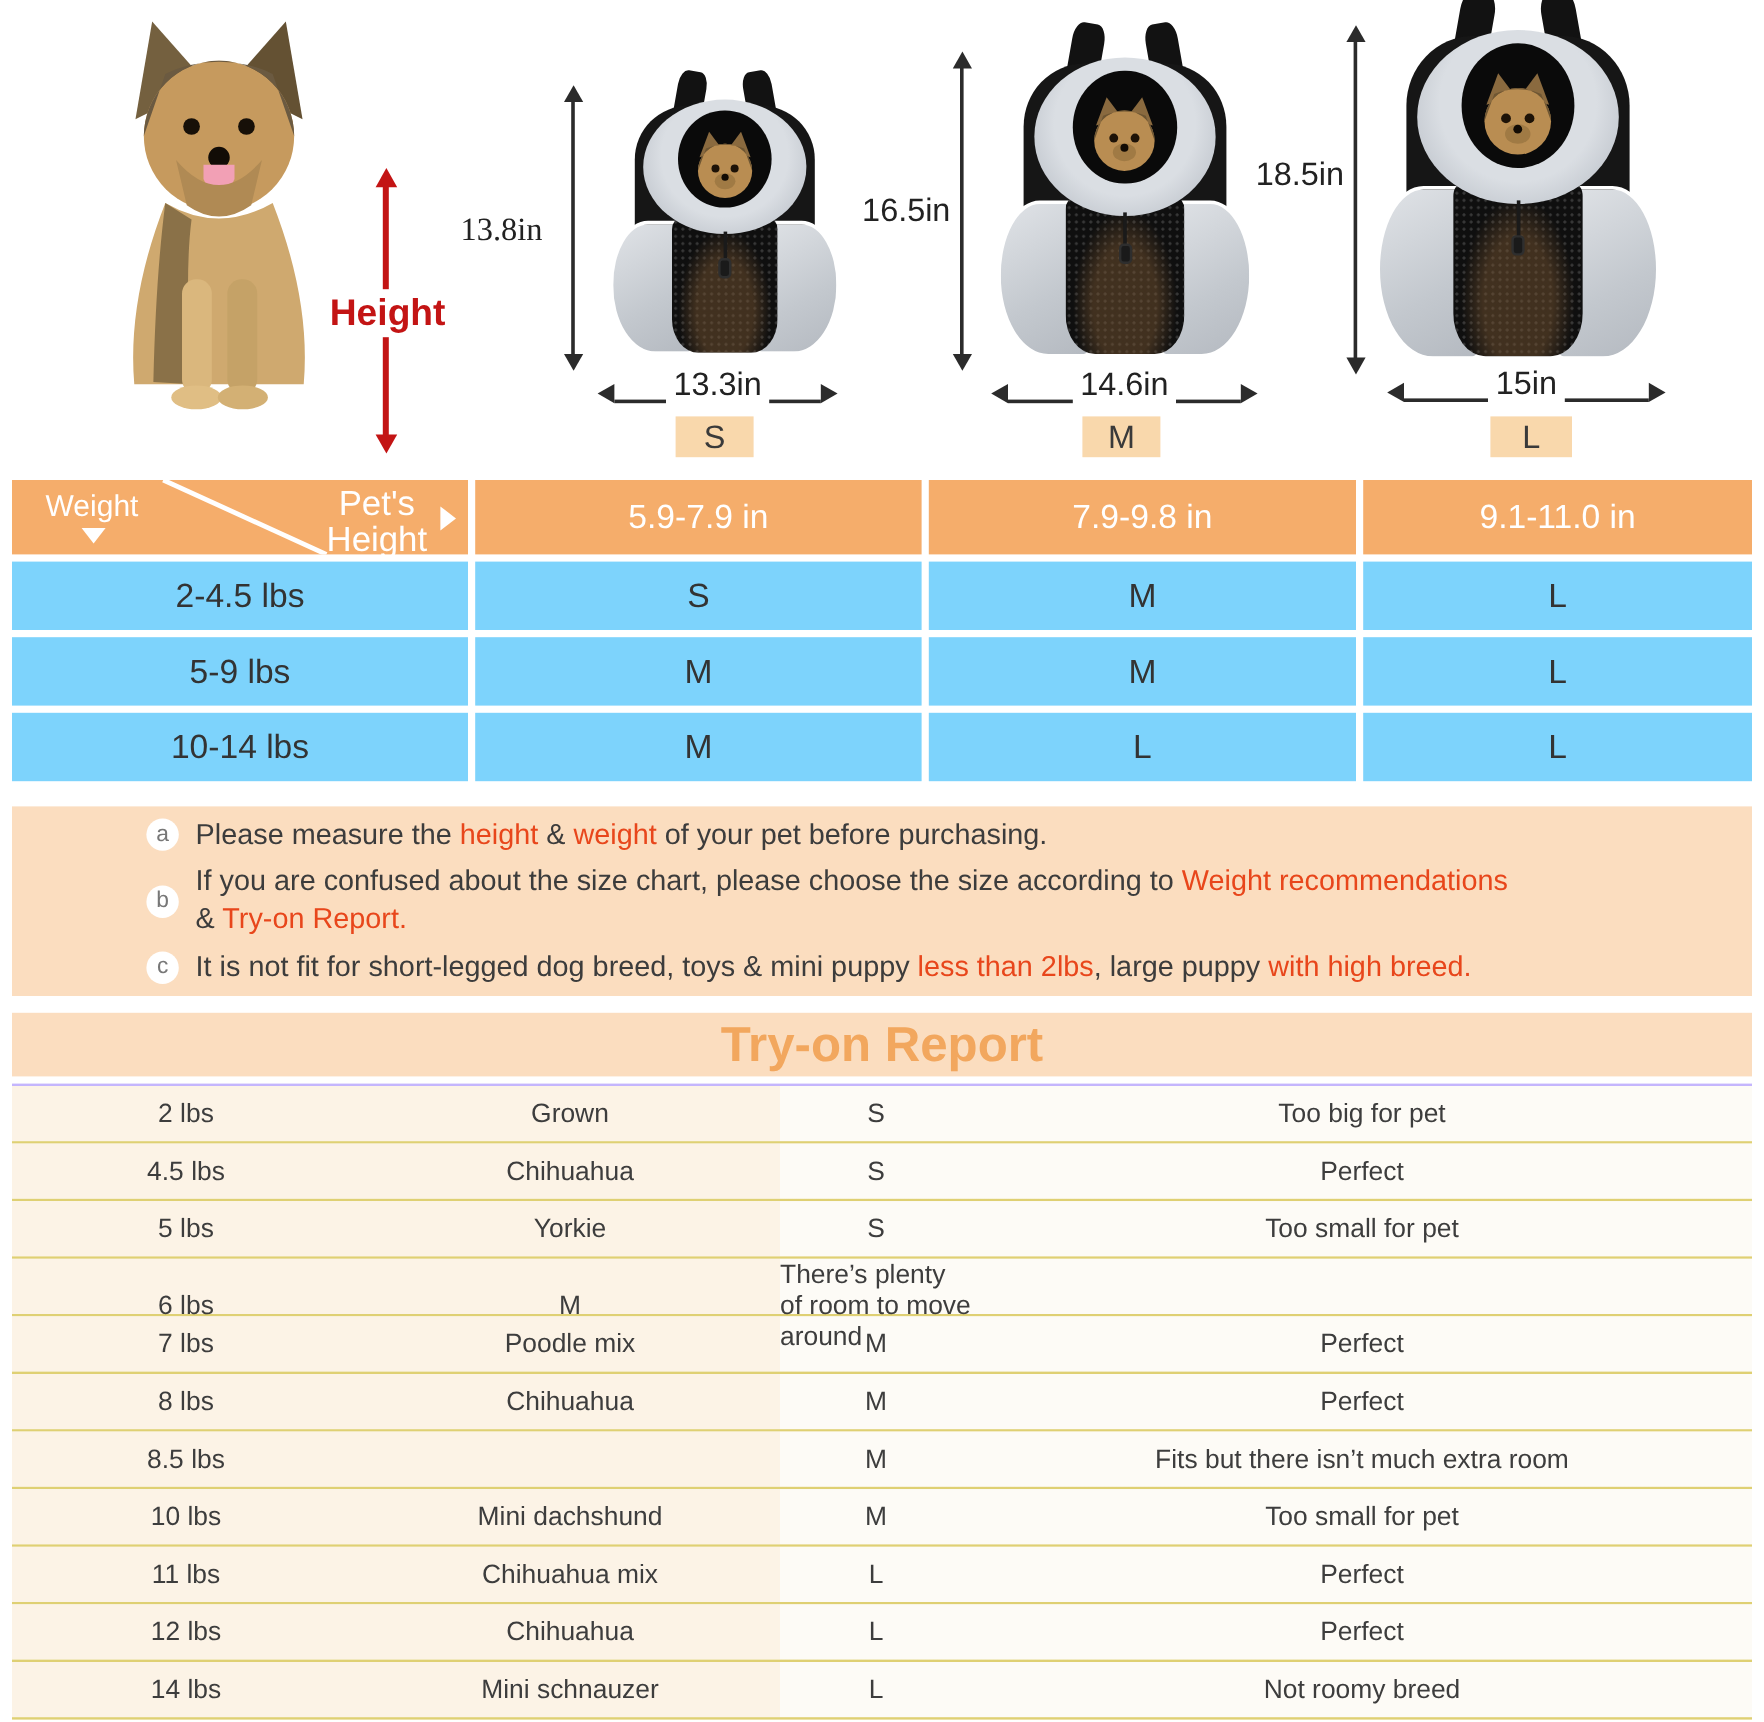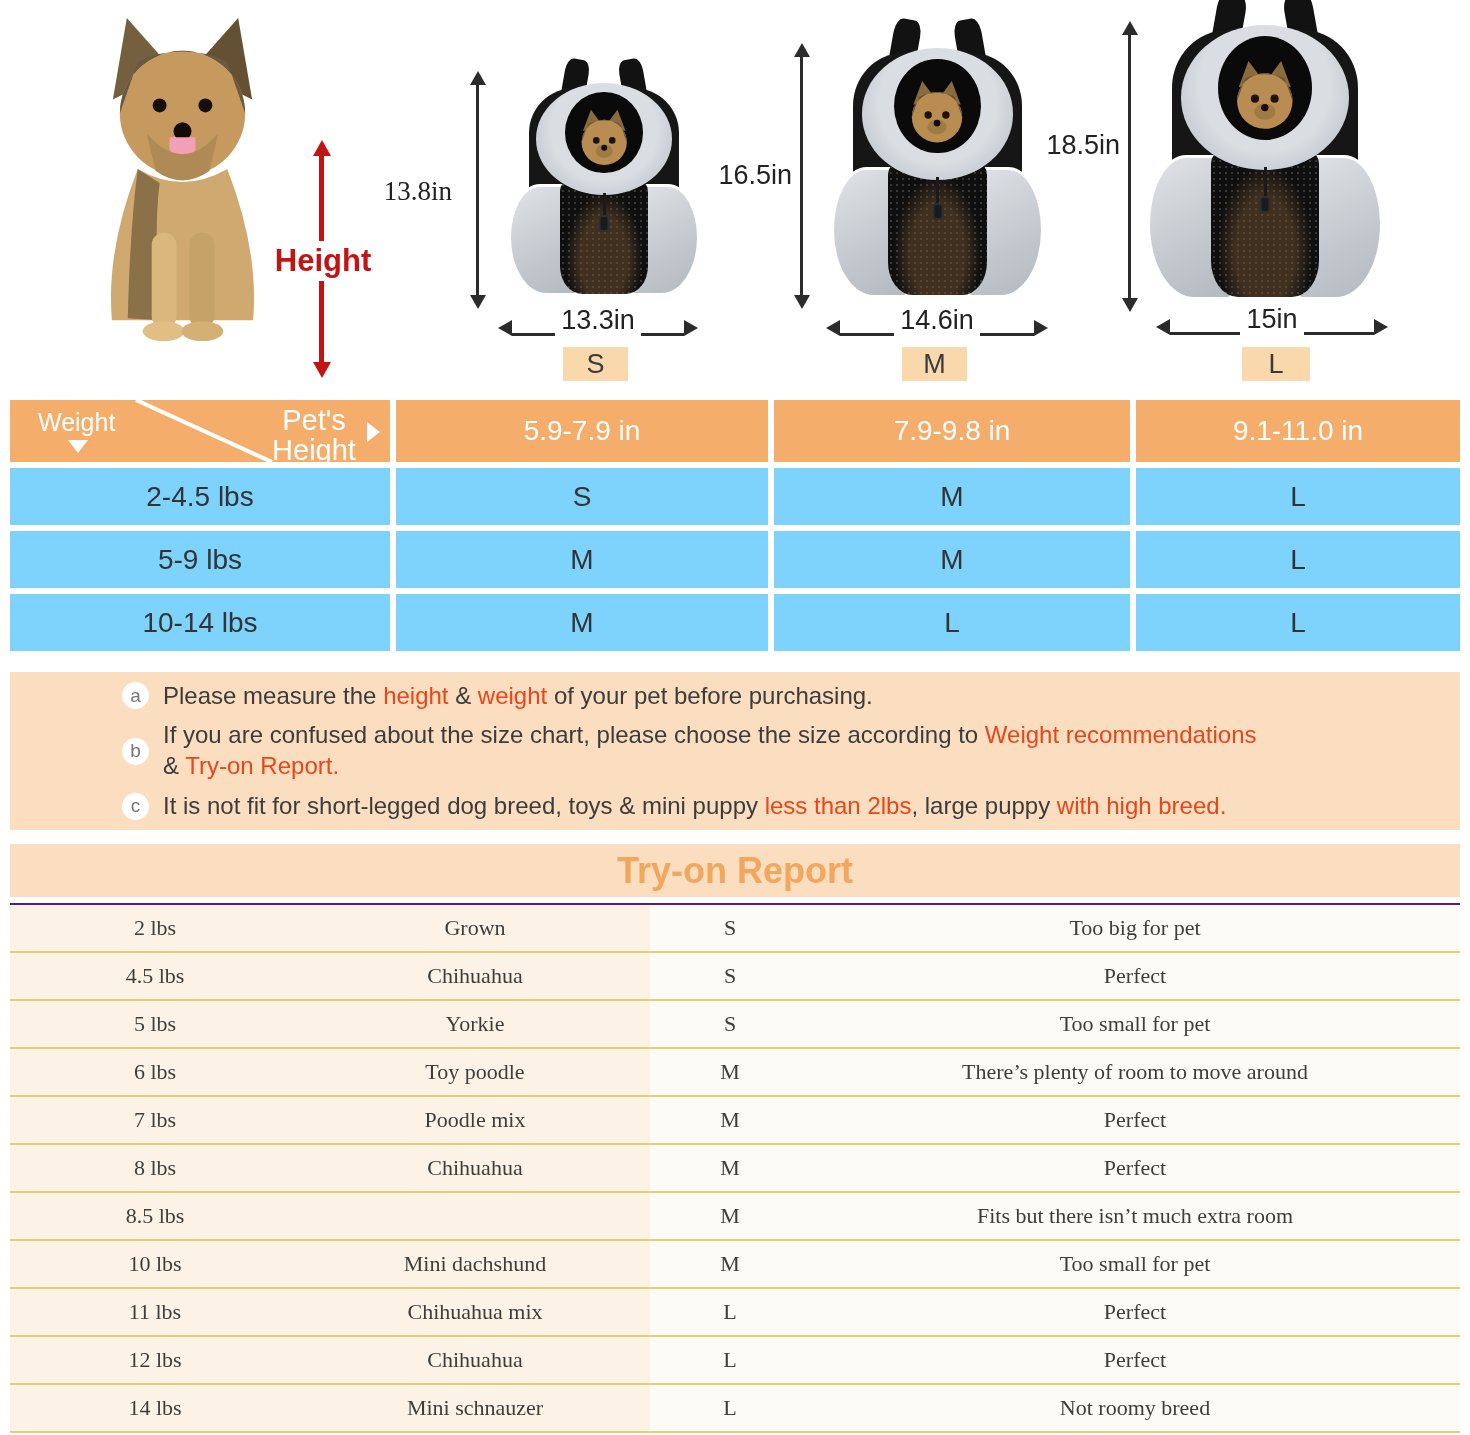--- a/index.html
+++ b/index.html
@@ -83,22 +83,22 @@
     display:flex;flex-direction:column;justify-content:center;gap:9px;padding-left:112px;}
   .note-row{display:flex;align-items:center;gap:14px;font-size:24px;color:#3c3c3c;}
   .bullet{width:27px;height:27px;border-radius:50%;background:#fff;color:#777;flex:none;
     display:flex;align-items:center;justify-content:center;font-size:19px;}
   .hl{color:#e8461b;}
   .note-text{line-height:1.28;}
 
   
   .tryon-band{left:10px;top:844px;width:1450px;height:53px;background:#fbddbf;
     display:flex;align-items:center;justify-content:center;}
-  .tryon-title{font-size:36px;font-weight:bold;color:#f2a75e;}
-  .tryon-rows{left:10px;top:903px;width:1450px;border-top:2px solid #4c1d95;font-family:Liberation Serif, serif;}
+  .tryon-title{font-size:41px;font-weight:bold;color:#f2a75e;}
+  .tryon-rows{left:10px;top:903px;width:1450px;border-top:2px solid #c4b5fd;}
   .trow{display:grid;grid-template-columns:290px 350px 160px 650px;height:48px;
     border-bottom:2px solid #dfd073;
     background:linear-gradient(to right,#fcf3e6 0 640px,#fdfbf6 640px);}
   .tc{display:flex;align-items:center;justify-content:center;font-size:22px;color:#3d3d3d;}
 </style>
 </head>
 <body>
 
 <div id="canvas">
 
@@ -288,21 +288,20 @@
 
       <div class="trow">
         <div class="tc">5 lbs</div>
         <div class="tc">Yorkie</div>
         <div class="tc">S</div>
         <div class="tc">Too small for pet</div>
       </div>
 
       <div class="trow">
         <div class="tc">6 lbs</div>
-        <div class="tc">Toy poodle</div>
         <div class="tc">M</div>
         <div class="tc">There’s plenty of room to move around</div>
       </div>
 
       <div class="trow">
         <div class="tc">7 lbs</div>
         <div class="tc">Poodle mix</div>
         <div class="tc">M</div>
         <div class="tc">Perfect</div>
       </div>

